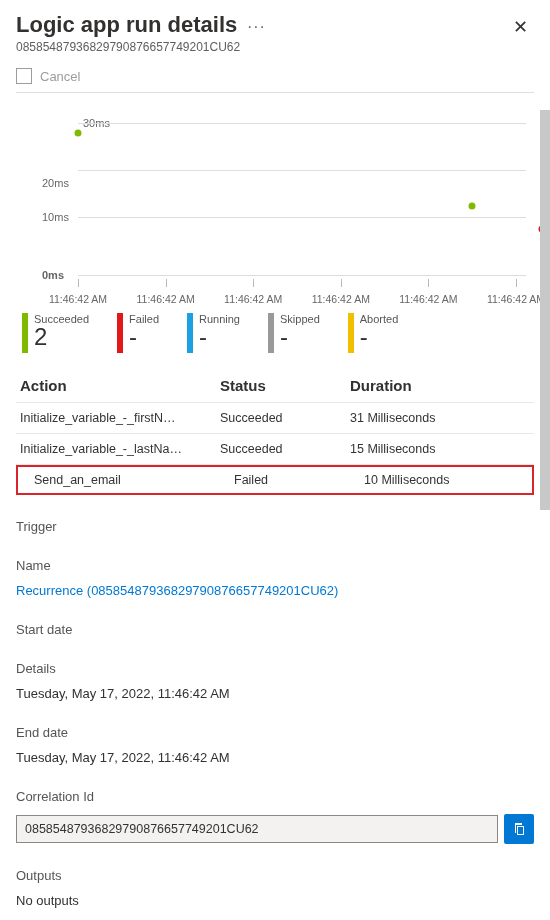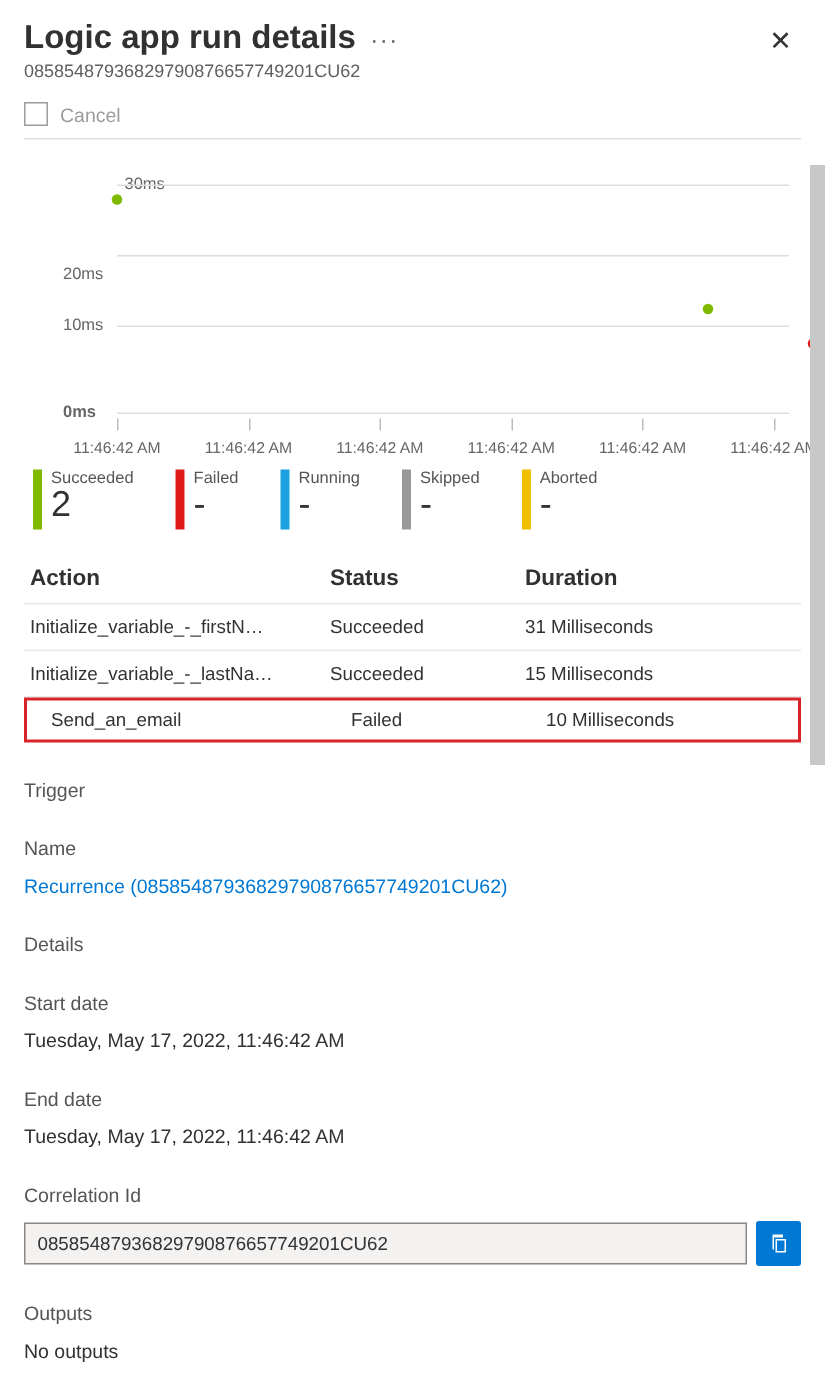--- a/index.html
+++ b/index.html
@@ -255,22 +255,22 @@
           <span>Failed</span>
           <span>10 Milliseconds</span>
         </div>
       </div>
   </div>
 
   <div class="section-title">Trigger</div>
   <div class="section-title">Name</div>
   <div class="value-line link">Recurrence (08585487936829790876657749201CU62)</div>
 
+  <div class="section-title">Start date</div>
   <div class="section-title">Details</div>
-  <div class="section-title">Start date</div>
   <div class="value-line">Tuesday, May 17, 2022, 11:46:42 AM</div>
   <div class="section-title">End date</div>
   <div class="value-line">Tuesday, May 17, 2022, 11:46:42 AM</div>
   <div class="section-title">Correlation Id</div>
 
   <div class="copy-row">
     <div class="copy-input">08585487936829790876657749201CU62</div>
     <div class="copy-btn">
       <svg viewBox="0 0 16 16">
           <path d="M4 2h7v2H5v8H4V2zm2 3h7v9H6V5zm1 1v7h5V6H7z"></path>

